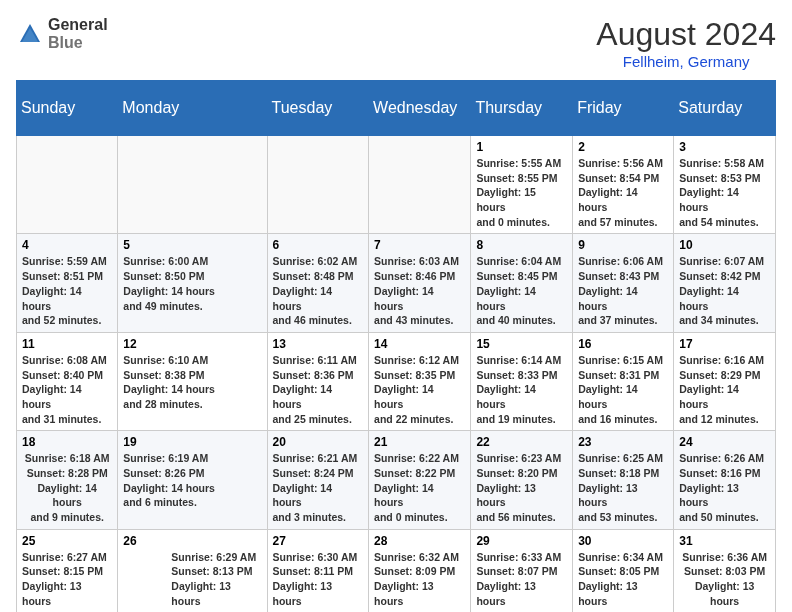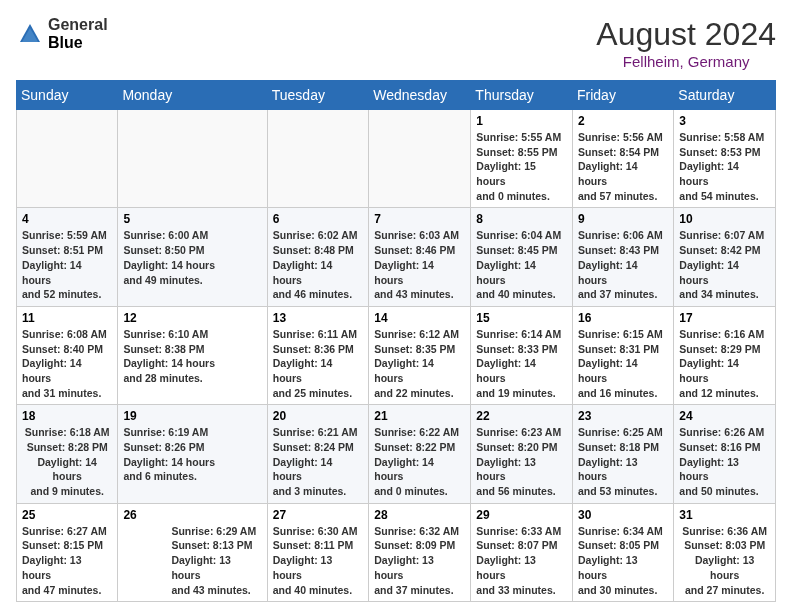--- a/index.html
+++ b/index.html
@@ -19,50 +19,50 @@
     .logo {
       display: flex;
       align-items: center;
     }
     .logo-text {
       font-size: 16px;
       font-weight: bold;
       line-height: 1.1;
     }
     .logo-general { color: #333; }
-    .logo-blue { color: #000000; }
+    .logo-blue { color: #737373; }
     .logo-icon {
       width: 28px;
       height: 28px;
       margin-right: 4px;
     }
     .title-block {
       text-align: center;
     }
     .month-year {
       font-size: 32px;
       color: #333;
       font-weight: normal;
     }
     .location {
       font-size: 15px;
-      color: #701a75;
+      color: #1d4ed8;
     }
     table {
       width: 100%;
       border-collapse: collapse;
       font-size: 10.5px;
     }
     thead tr th {
       background-color: #2a6db5;
       color: #fff;
-      padding: 6px 4px;
+      padding: 18px 4px;
       text-align: left;
       font-weight: normal;
-      font-size: 14px;
+      font-size: 16px;
       border: 1px solid #2a6db5;
     }
     tbody tr td {
       border: 1px solid #ccc;
       padding: 4px 5px;
       vertical-align: top;
       height: 80px;
       background: #fff;
     }
     tbody tr:nth-child(even) td {

